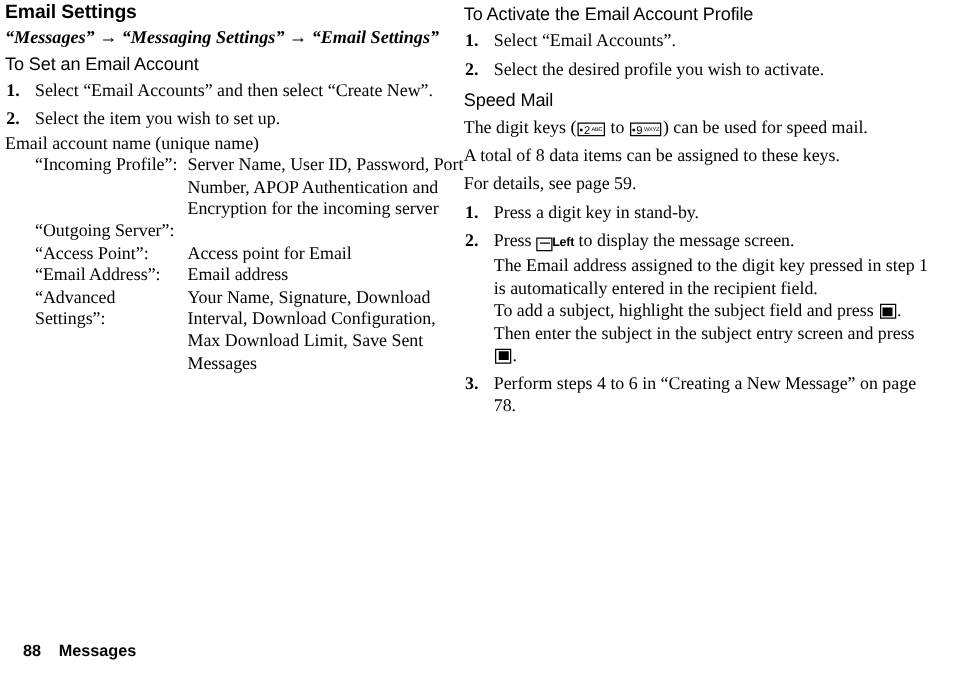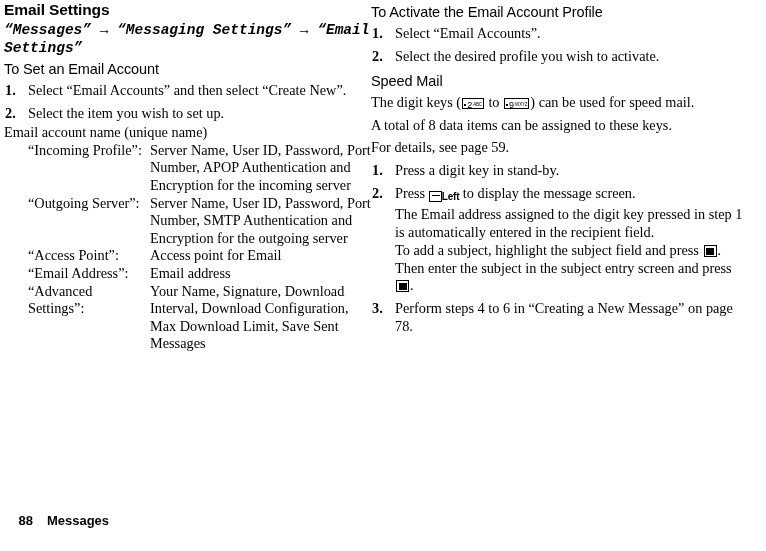--- a/index.html
+++ b/index.html
@@ -34,21 +34,21 @@
   
   .page-title {
     font-family: "Liberation Sans", "DejaVu Sans", sans-serif;
     font-weight: bold;
     font-size: 15.5px;
     line-height: 19px;
     margin: 0 0 3px 0;
     letter-spacing: -0.1px;
   }
   .breadcrumb {
-    font-family: Liberation Mono, monospace;
+    font-family: Liberation Serif, serif;
     font-weight: bold;
     font-style: italic;
     font-size: 14.5px;
     line-height: 17.5px;
     margin: 0 0 0 0;
   }
   .section-head {
     font-family: "Liberation Sans", "DejaVu Sans", sans-serif;
     font-weight: normal;
     font-size: 14.5px;
@@ -251,21 +251,20 @@
     <div class="deflist">
       <div class="defrow">
         <div class="defdesc">Email account name (unique name)</div>
       </div>
       <div class="defrow">
         <div class="defterm">“Incoming Profile”:</div>
         <div class="defdesc">Server Name, User ID, Password, Port Number, APOP Authentication and Encryption for the incoming server</div>
       </div>
       <div class="defrow">
         <div class="defterm">“Outgoing Server”:</div>
-        <div class="defdesc">Server Name, User ID, Password, Port Number, SMTP Authentication and Encryption for the outgoing server</div>
       </div>
       <div class="defrow">
         <div class="defterm">“Access Point”:</div>
         <div class="defdesc">Access point for Email</div>
       </div>
       <div class="defrow">
         <div class="defterm">“Email Address”:</div>
         <div class="defdesc">Email address</div>
       </div>
       <div class="defrow">

